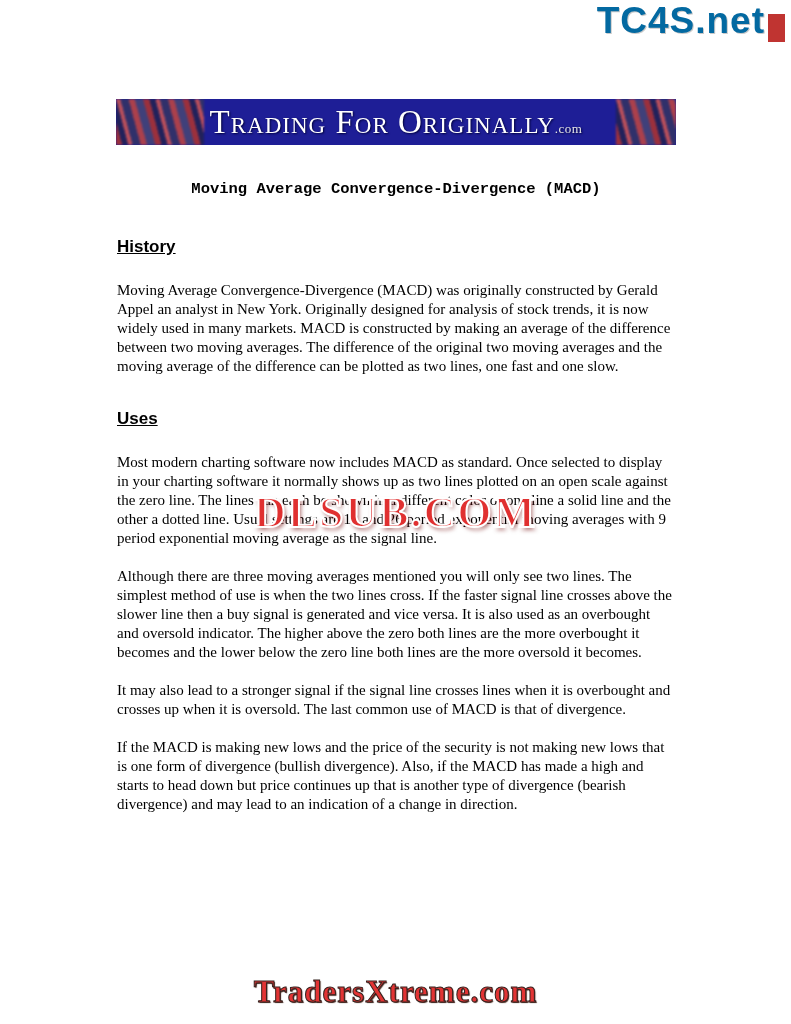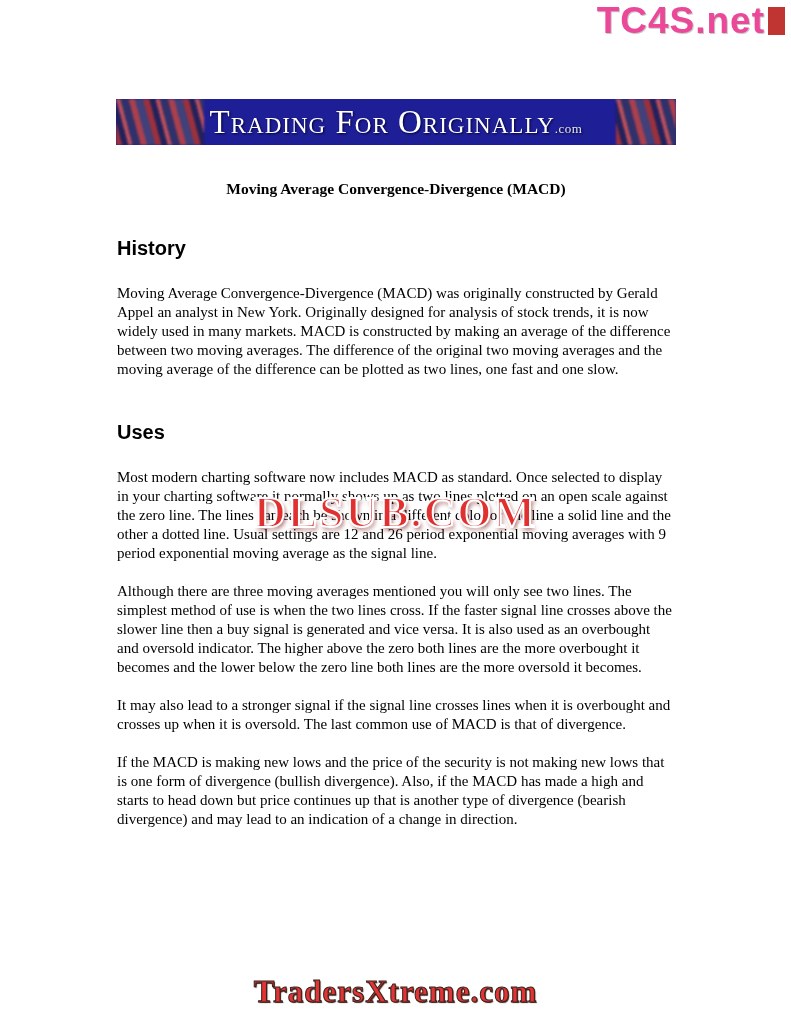--- a/index.html
+++ b/index.html
@@ -13,26 +13,26 @@
     font-family: "Liberation Serif", serif;
     color: #000;
   }
 
   
   .tc4s-logo {
     position: absolute;
     top: 0px;
     right: 6px;
     display: flex;
-    align-items: center;
+    align-items: flex-end;
     font-family: "Liberation Sans", sans-serif;
     font-weight: bold;
     font-size: 37px;
     letter-spacing: 1px;
-    color: #ec4899;
+    color: #0369a1;
     text-shadow: 1px 1px 0 #c9c9c9;
   }
   .tc4s-logo .red-box {
     display: inline-block;
     width: 17px;
     height: 28px;
     background: #c03431;
     margin-left: 3px;
   }
 
@@ -80,37 +80,38 @@
     vertical-align: baseline;
   }
 
   
   .doc-title {
     position: absolute;
     left: 116px;
     top: 180px;
     width: 560px;
     text-align: center;
-    font-family: Liberation Serif, serif;
+    font-family: Liberation Mono, monospace;
     font-weight: bold;
     font-size: 15.5px;
   }
   .content {
     position: absolute;
     left: 117px;
     top: 237px;
     width: 558px;
   }
   .content h2 {
     font-family: "Liberation Sans", sans-serif;
     font-weight: bold;
-    font-size: 20px;
+    font-size: 17px;
     margin: 0 0 24px 0;
+    text-decoration: underline;
   }
-  .content h2.later { margin-top: 42px; }
+  .content h2.later { margin-top: 33px; }
   .content p {
     font-size: 15px;
     line-height: 19px;
     margin: 0 0 19px 0;
     text-align: left;
   }
 
   
   .watermark {
     position: absolute;

